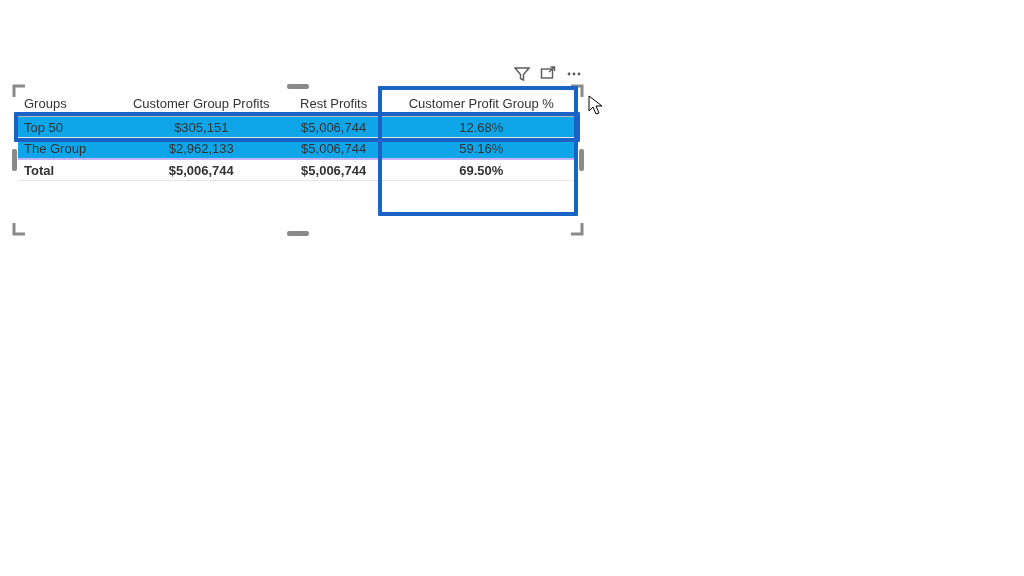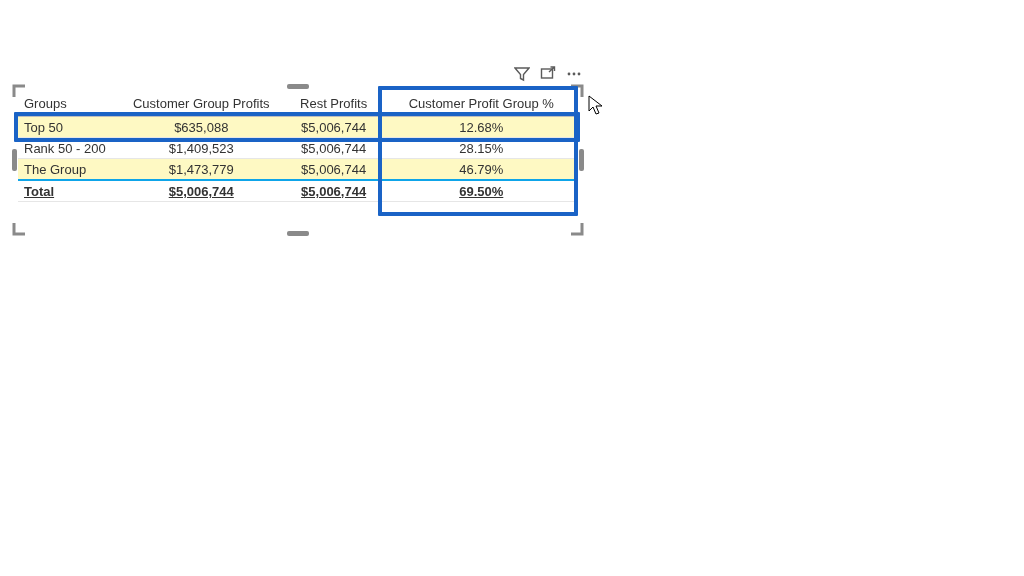--- a/index.html
+++ b/index.html
@@ -80,25 +80,24 @@
     overflow: hidden;
   }
   .tbl thead th {
     text-align: left;
     font-weight: 400;
     border-bottom: 2px solid #bdbdbd;
     color: #333;
     height: 20px;
   }
   .tbl td.num, .tbl th.num { text-align: center; }
-  .tbl tbody tr.alt td { background: #fef9c3; }
+  .tbl tbody tr.alt td { background: #0ea5e9; }
   .tbl tfoot td {
     font-weight: 700;
-    border-top: 2px solid #0ea5e9;
-    text-decoration: underline;
+    border-top: 2px solid #c4b5fd;
   }
 
   col.c0 { width: 100px; }
   col.c1 { width: 160px; }
   col.c2 { width: 100px; }
   col.c3 { width: 190px; }
 
   
   .highlight {
     position: absolute;
@@ -181,35 +180,29 @@
       <tr>
         <th>Groups</th>
         <th class="num">Customer Group Profits</th>
         <th class="num">Rest Profits</th>
         <th class="num">Customer Profit Group %</th>
       </tr>
     </thead>
     <tbody>
       <tr class="alt">
         <td>Top 50</td>
-        <td class="num">$635,088</td>
+        <td class="num">$305,151</td>
         <td class="num">$5,006,744</td>
         <td class="num">12.68%</td>
-      </tr>
-      <tr>
-        <td>Rank 50 - 200</td>
-        <td class="num">$1,409,523</td>
-        <td class="num">$5,006,744</td>
-        <td class="num">28.15%</td>
       </tr>
       <tr class="alt">
         <td>The Group</td>
-        <td class="num">$1,473,779</td>
-        <td class="num">$5,006,744</td>
-        <td class="num">46.79%</td>
+        <td class="num">$2,962,133</td>
+        <td class="num">$5,006,744</td>
+        <td class="num">59.16%</td>
       </tr>
     </tbody>
     <tfoot>
       <tr>
         <td>Total</td>
         <td class="num">$5,006,744</td>
         <td class="num">$5,006,744</td>
         <td class="num">69.50%</td>
       </tr>
     </tfoot>

